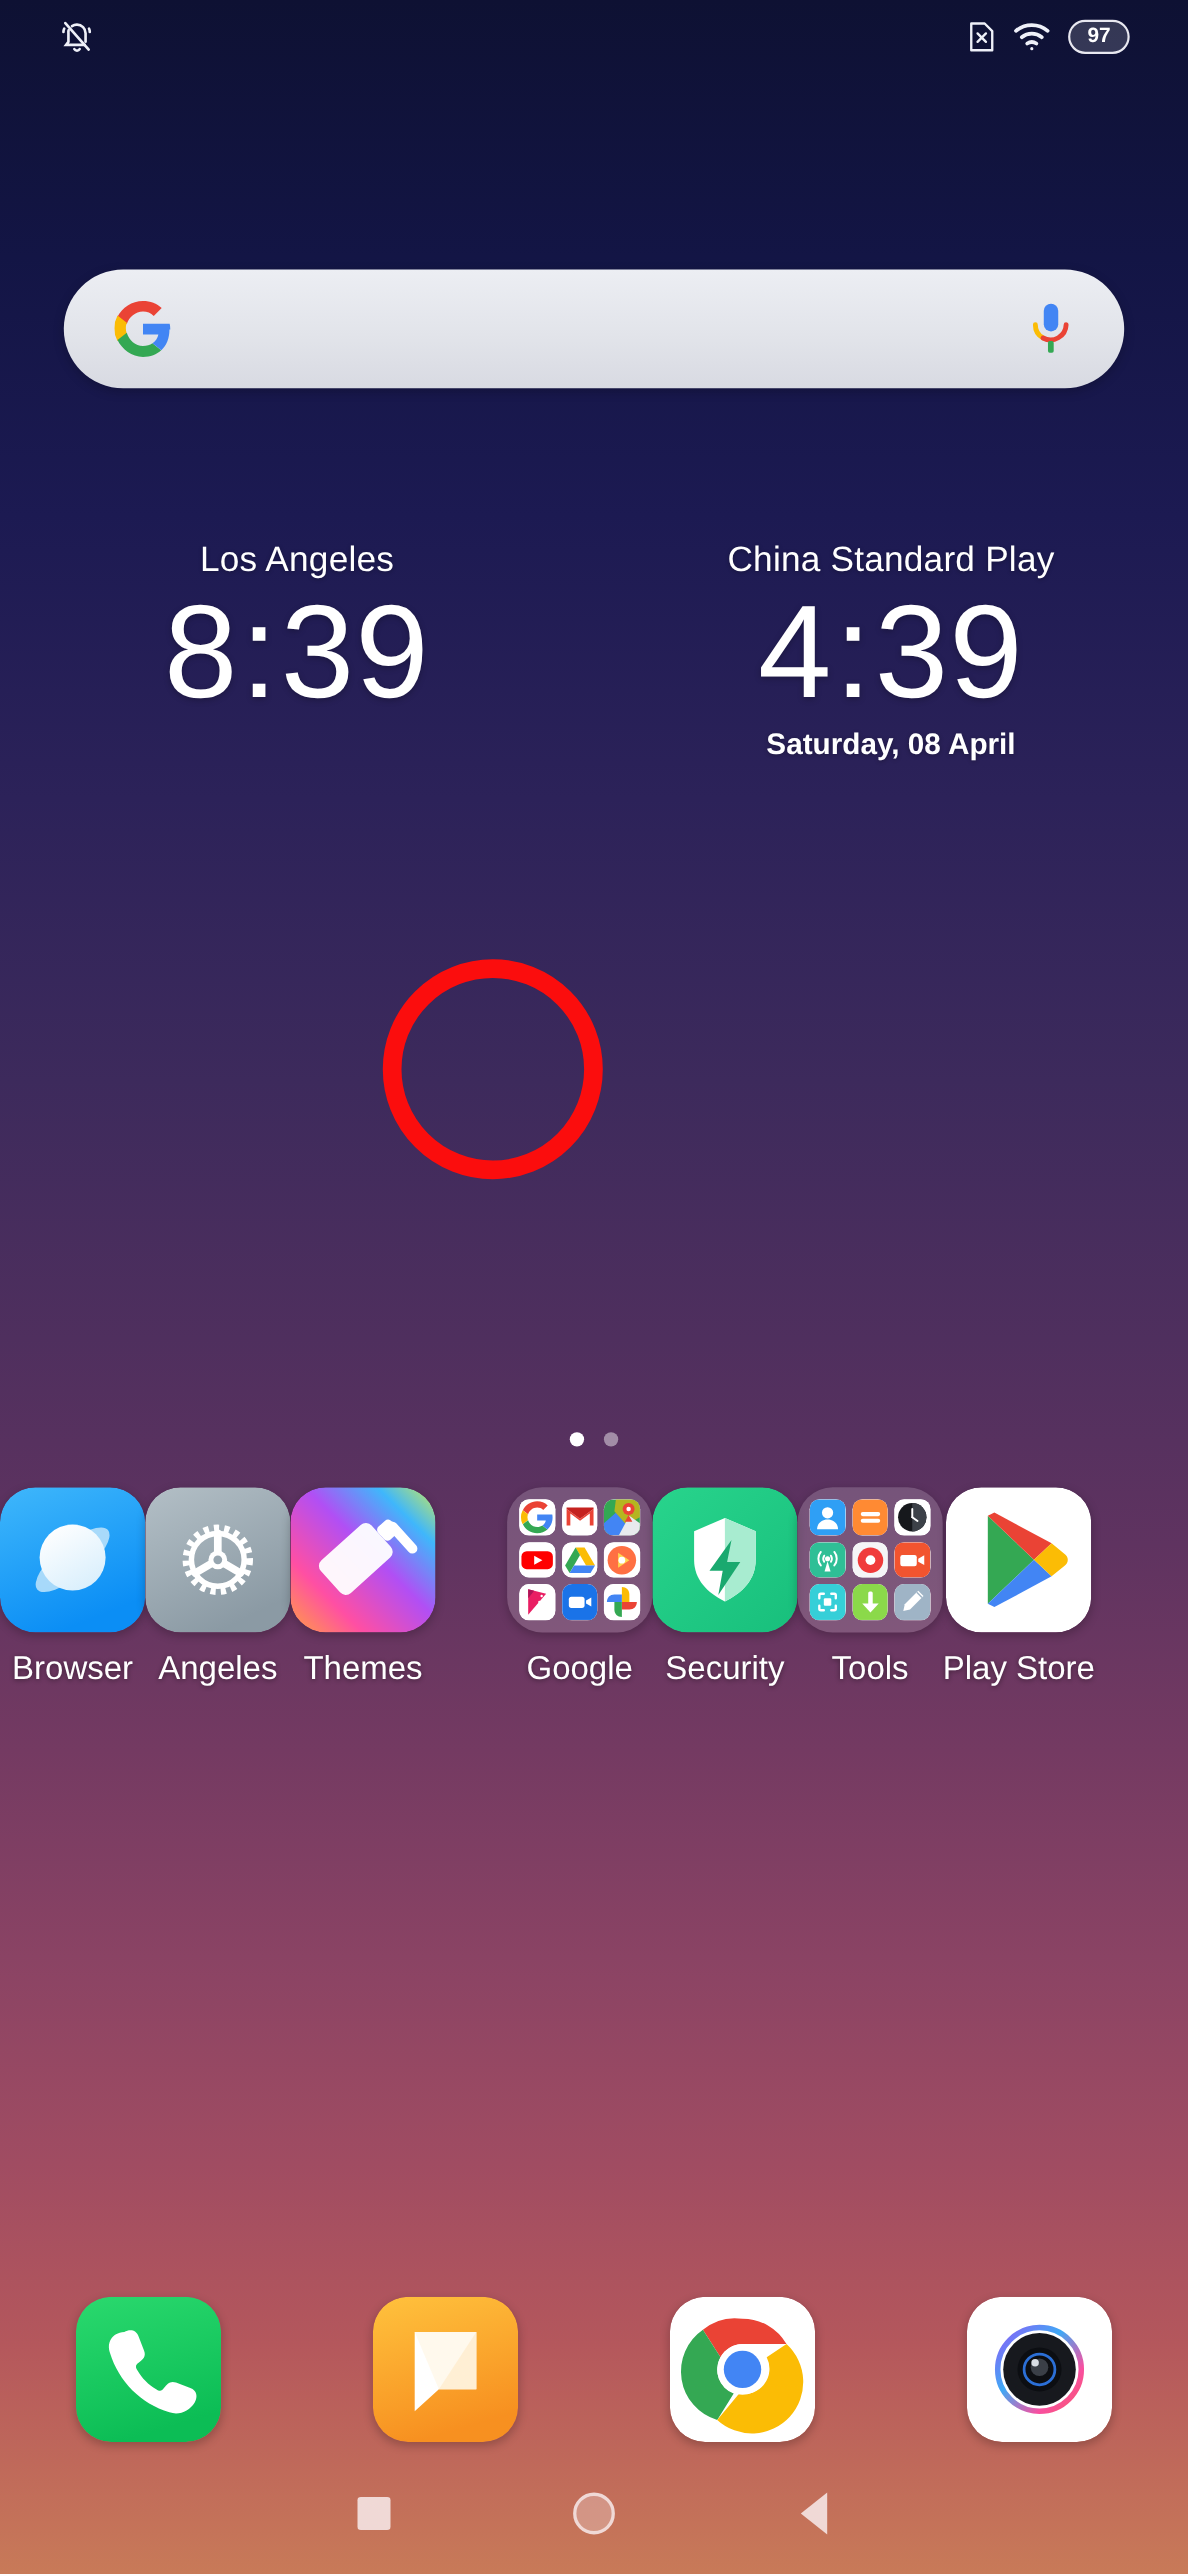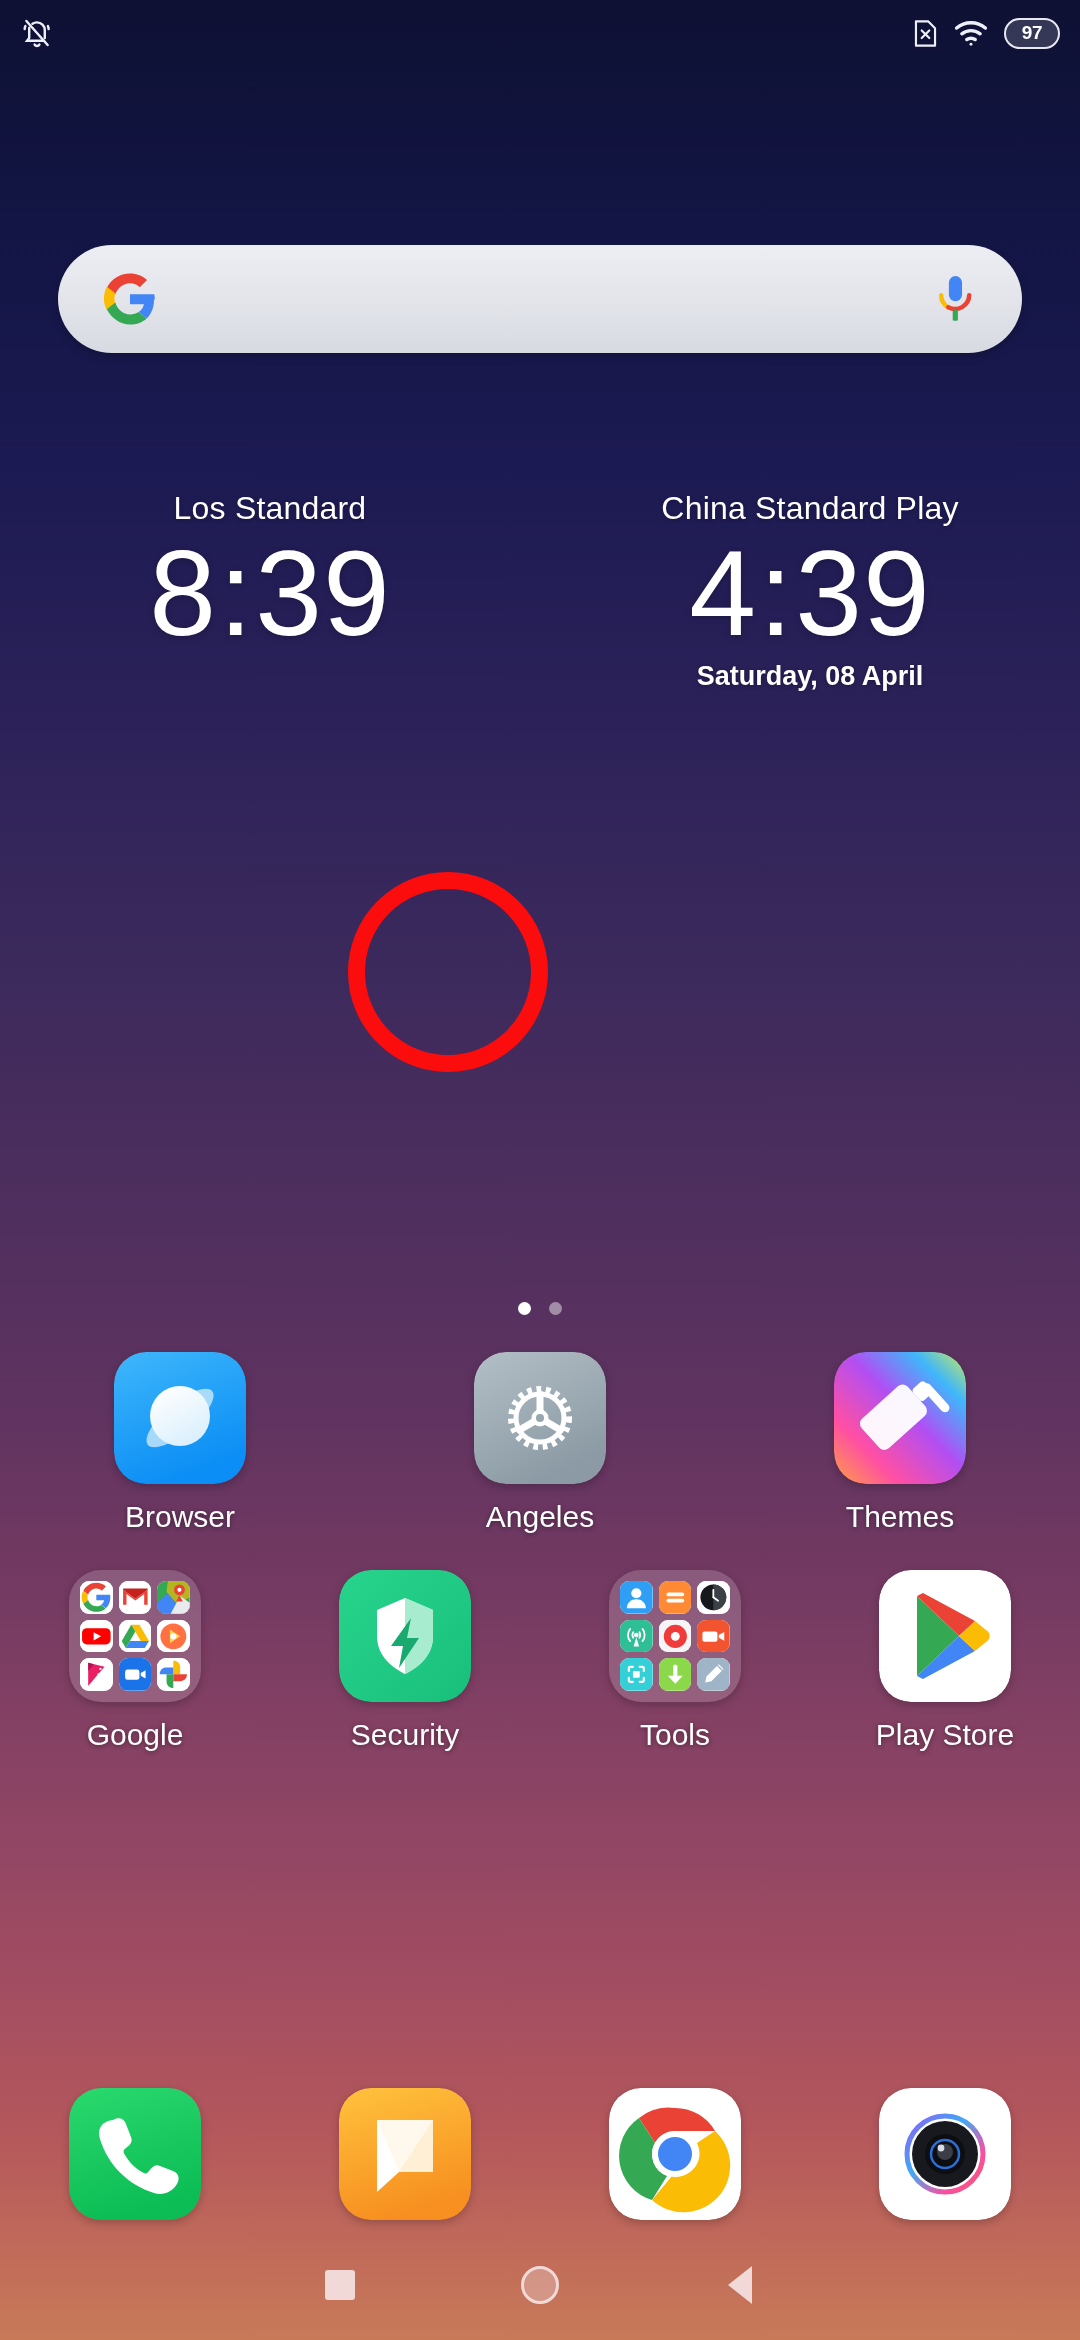--- a/index.html
+++ b/index.html
@@ -25,21 +25,21 @@
         #a04c62 84%,
         #b4575c 91%,
         #c06a5a 96%,
         #c87a58 100%);
     overflow:hidden;
   }
   
   .statusbar{
     position:absolute; top:0; left:0; right:0; height:66px;
     display:flex; align-items:center; justify-content:space-between;
-    padding:0 20px;
+    padding:0 53px;
   }
   .sb-left,.sb-right{ display:flex; align-items:center; gap:16px; }
   .icon-svg{ display:block; }
   .battery{
     display:flex; align-items:center; justify-content:center;
     width:56px; height:31px; border:2.5px solid #e8e8f0; border-radius:16px;
     background:rgba(255,255,255,0.16);
   }
   .battery span{ font-size:19px; font-weight:700; color:#ffffff; letter-spacing:-0.3px; }
 
@@ -71,21 +71,21 @@
   }
   .clock .time .colon{ padding:0 2px; }
   .clock .date{
     font-size:27px; font-weight:700; margin-top:2px;
     text-shadow:0 1px 4px rgba(0,0,0,.3);
   }
 
   
   .appgrid{
     position:absolute; left:0; right:0; top:1352px;
-    display:flex; flex-direction:column; gap:36px;
+    display:flex; flex-direction:row; gap:65px;
   }
   .row{ display:flex; }
   .cell{ flex:1; display:flex; flex-direction:column; align-items:center; }
   .tile{
     width:132px; height:132px; border-radius:32px; position:relative;
     overflow:hidden; box-shadow:0 3px 9px rgba(0,0,0,0.22);
   }
   .label{
     margin-top:16px; font-size:30px; color:#fff; font-weight:400;
     text-shadow:0 1px 5px rgba(0,0,0,.45); white-space:nowrap;
@@ -188,21 +188,21 @@
         <rect x="9" y="2" width="8.6" height="16.5" rx="4.3" fill="#4285F4"></rect>
         <path d="M4 14.5a9 9 0 0 0 4.6 7.9" stroke="#FBBC05" stroke-width="2.9" fill="none" stroke-linecap="round"></path>
         <path d="M22.3 14.5a9.3 9.3 0 0 1-13.7 7.9" stroke="#EA4335" stroke-width="2.9" fill="none" stroke-linecap="round"></path>
         <rect x="11.5" y="24.2" width="3.4" height="7" rx="1" fill="#34A853"></rect>
       </svg>
     </span>
   </div>
 
   <div class="clockwidget">
     <div class="clock">
-      <div class="city">Los Standard</div>
+      <div class="city">Los Angeles</div>
       <div class="time"><span>8</span><span class="colon">:</span><span>39</span></div>
     </div>
     <div class="clock">
       <div class="city">China Standard Play</div>
       <div class="time"><span>4</span><span class="colon">:</span><span>39</span></div>
       <div class="date">Saturday, 08 April</div>
     </div>
   </div>
 
   <div class="appgrid">

